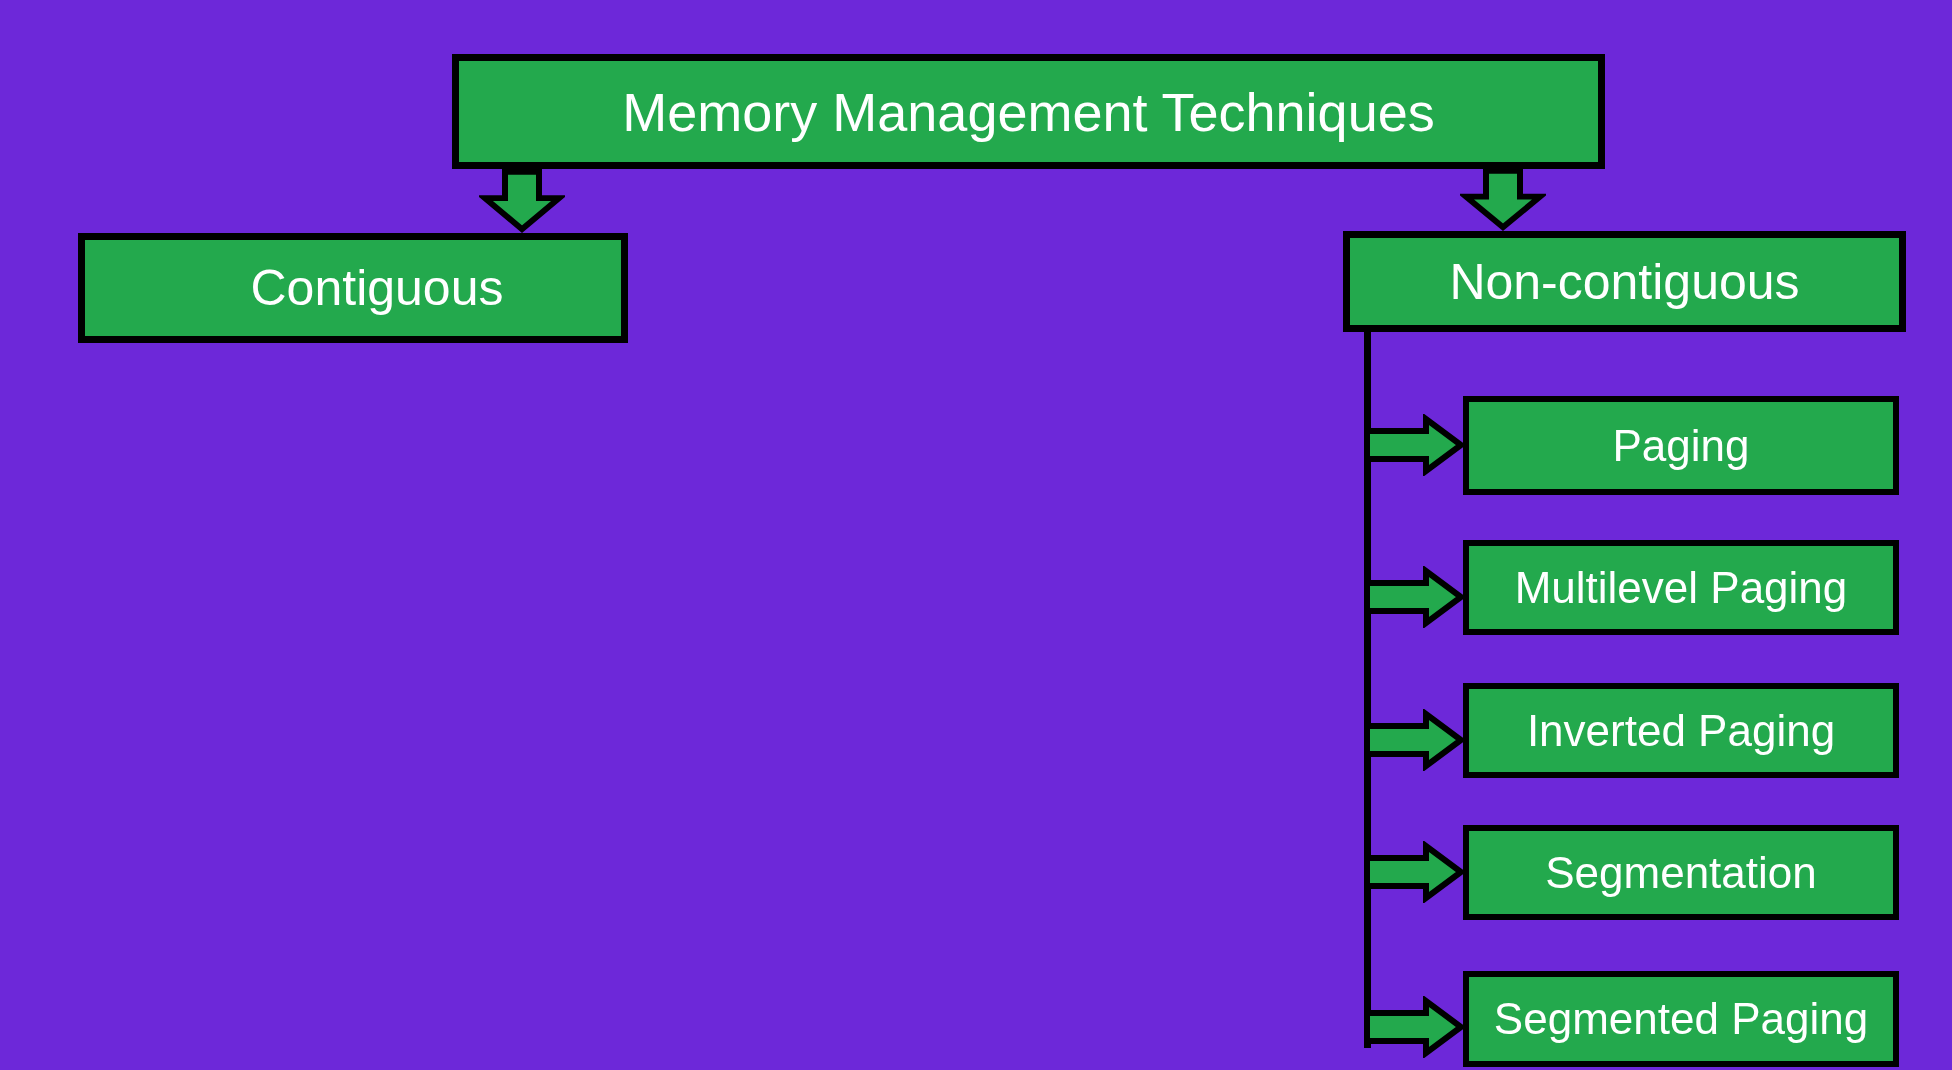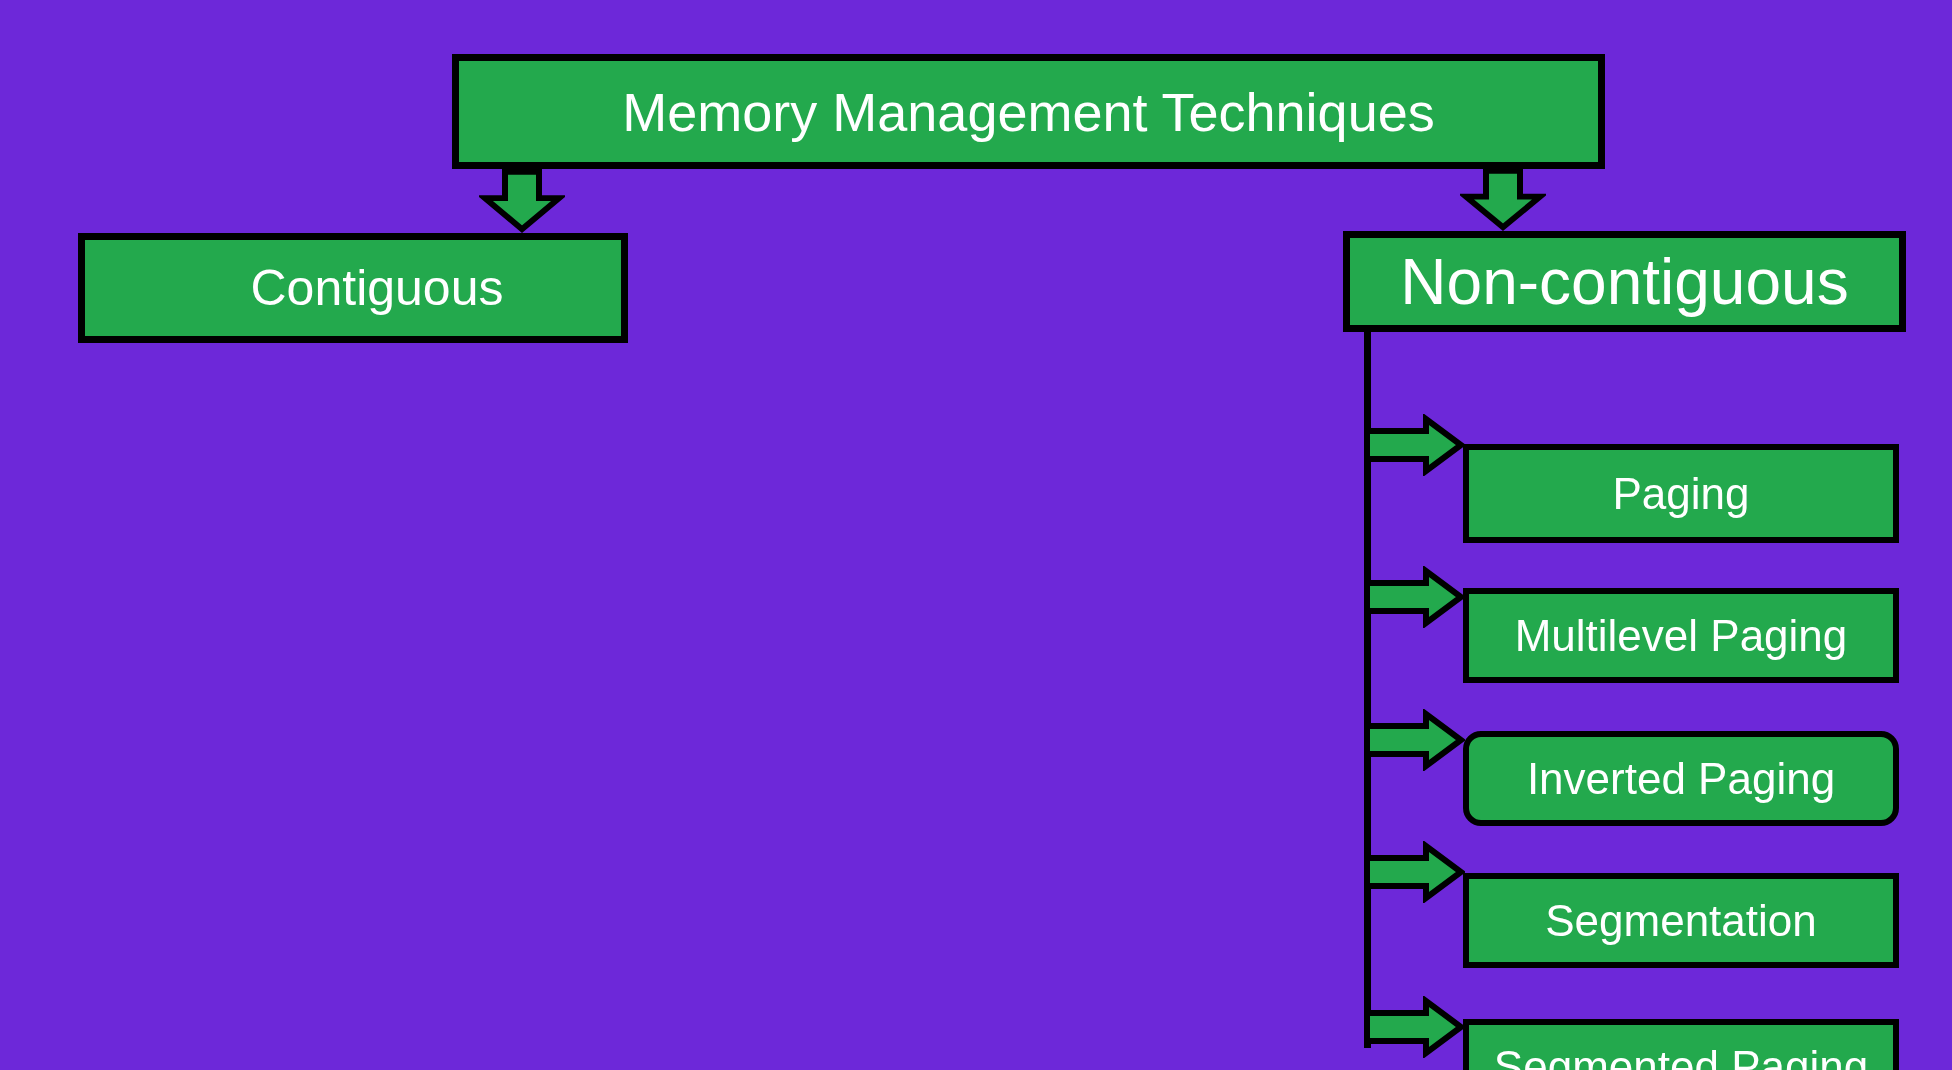--- a/index.html
+++ b/index.html
@@ -10,27 +10,27 @@
     background:#6d28d9; overflow:hidden;
   }
   .gbox {
     position:absolute; background:var(--green);
     border:7px solid var(--ink);
     display:flex; align-items:center; justify-content:center;
     color:var(--boxtext); text-align:center; line-height:1;
   }
   .root-box    { left:452px;  top:54px;  width:1153px; height:115px; font-size:54px; }
   .branch-a    { left:78px;   top:233px; width:550px;  height:110px; font-size:50px;padding-left:48px; }
-  .branch-b    { left:1343px; top:231px; width:563px;  height:101px; font-size:64px; }
+  .branch-b    { left:1343px; top:231px; width:563px;  height:101px; font-size:50px; }
   .child {
-    left:1463px; width:436px; height:97px; border-width:6px; font-size:44px;margin-top:48px;
+    left:1463px; width:436px; height:97px; border-width:6px; font-size:44px;
   }
   .c0 { top:396px; height:99px; }
   .c1 { top:540px; height:95px;align-items:center; }
-  .c2 { top:683px; height:95px;border-radius:18px; }
+  .c2 { top:683px; height:95px; }
   .c3 { top:825px; height:95px; }
   .c4 { top:971px; height:96px; }
   .vline {
     position:absolute; left:1364px; top:332px; width:7px; height:716px;
     background:var(--ink);
   }
   .arrow { position:absolute; }
   .down-arrow-left  { left:479px;  top:169px; width:86px; height:64px; }
   .down-arrow-right { left:1460px; top:168px; width:86px; height:63px; }
   .right-arrow { left:1364px; width:101px; height:62px; }

